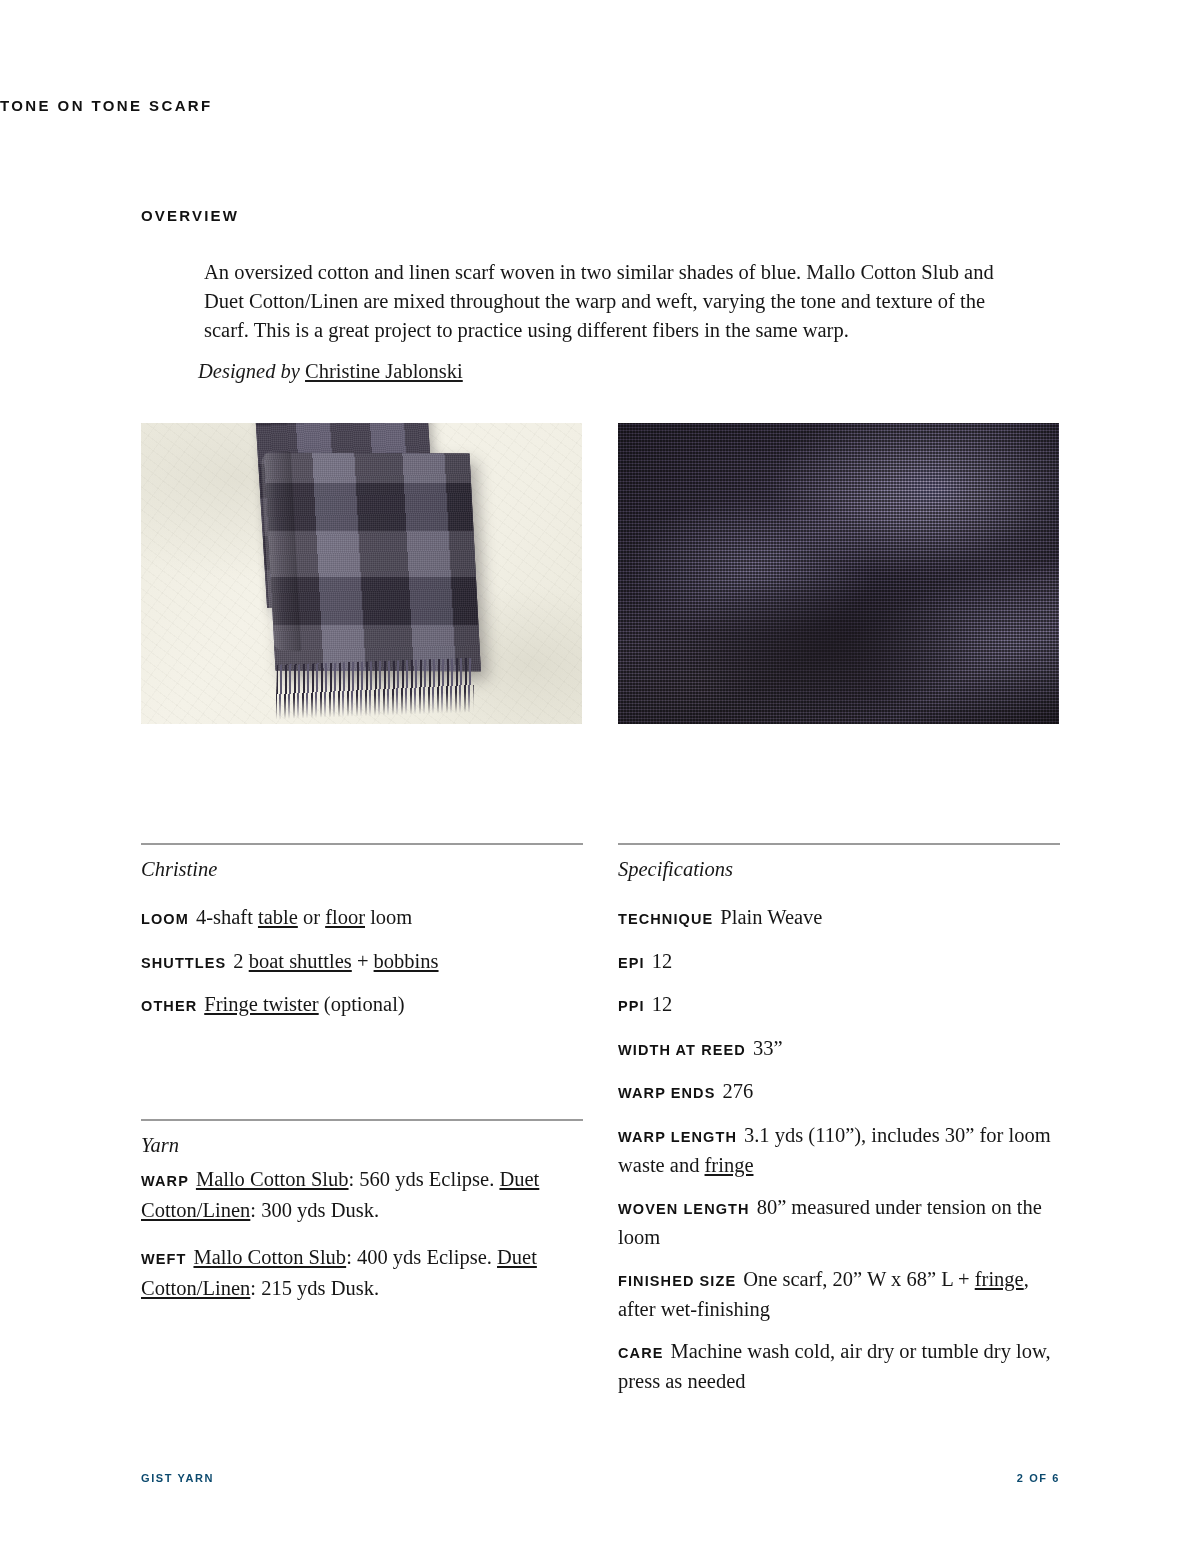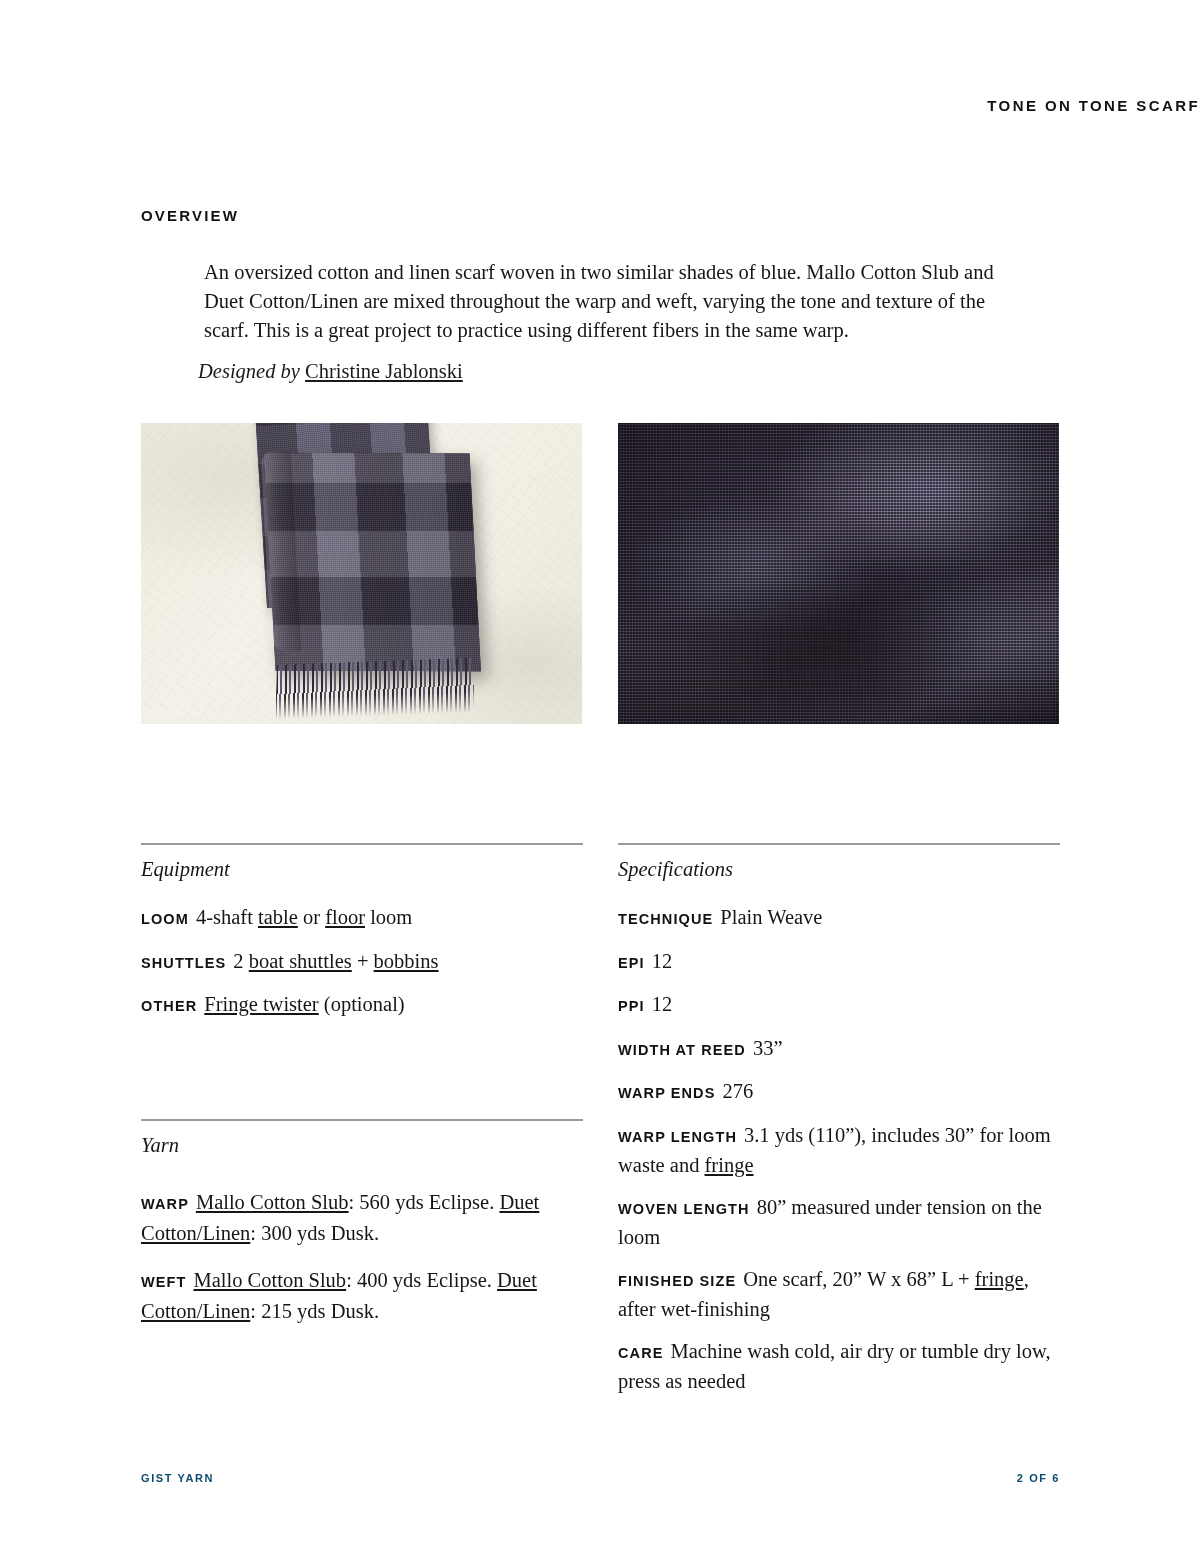--- a/index.html
+++ b/index.html
@@ -19,21 +19,21 @@
     position: absolute;
     inset: 0;
   }
 
   
   .doc-title {
     position: absolute;
     top: 97px;
     left: 0;
     width: 1200px;
-    text-align: right;
+    text-align: left;
     font-family: "Liberation Sans", sans-serif;
     font-weight: bold;
     font-size: 15px;
     letter-spacing: 2.4px;
     color: #111111;
   }
 
   
   .section-heading {
     position: absolute;
@@ -267,21 +267,21 @@
     color: #111111;
   }
   .val { margin-left: 7px; text-align: right; }
 
   #yarn-group {
     position: absolute;
     left: 141px;
     top: 1119px;
     width: 442px;
   }
-  #yarn-entries { margin-top: 31px; }
+  #yarn-entries { margin-top: 8px; }
   #yarn-entries .entry { margin-bottom: 19px; }
 
   
   .footer {
     position: absolute;
     left: 141px;
     top: 1472px;
     width: 919px;
     display: flex;
     justify-content: space-between;
@@ -316,21 +316,21 @@
     <div class="fringe"></div>
   </div>
 
   <div class="photo" id="photo-fabric-closeup">
     <div class="fabric-weave"></div>
     <div class="fabric-shade"></div>
   </div>
 
   <div class="col" id="col-left">
     <div class="rule"></div>
-    <div class="block-title">Equipment</div>
+    <div class="block-title">Christine</div>
     <div class="entries" id="equipment-entries">
         <div class="entry"><span class="lbl">LOOM</span><span class="val">4-shaft <a class="lnk" href="#">table</a> or <a class="lnk" href="#">floor</a> loom</span></div>
         <div class="entry"><span class="lbl">SHUTTLES</span><span class="val">2 <a class="lnk" href="#">boat shuttles</a> + <a class="lnk" href="#">bobbins</a></span></div>
         <div class="entry"><span class="lbl">OTHER</span><span class="val"><a class="lnk" href="#">Fringe twister</a> (optional)</span></div>
       </div>
   </div>
 
   <div id="yarn-group">
     <div class="rule"></div>
     <div class="block-title yarn-gap">Yarn</div>

